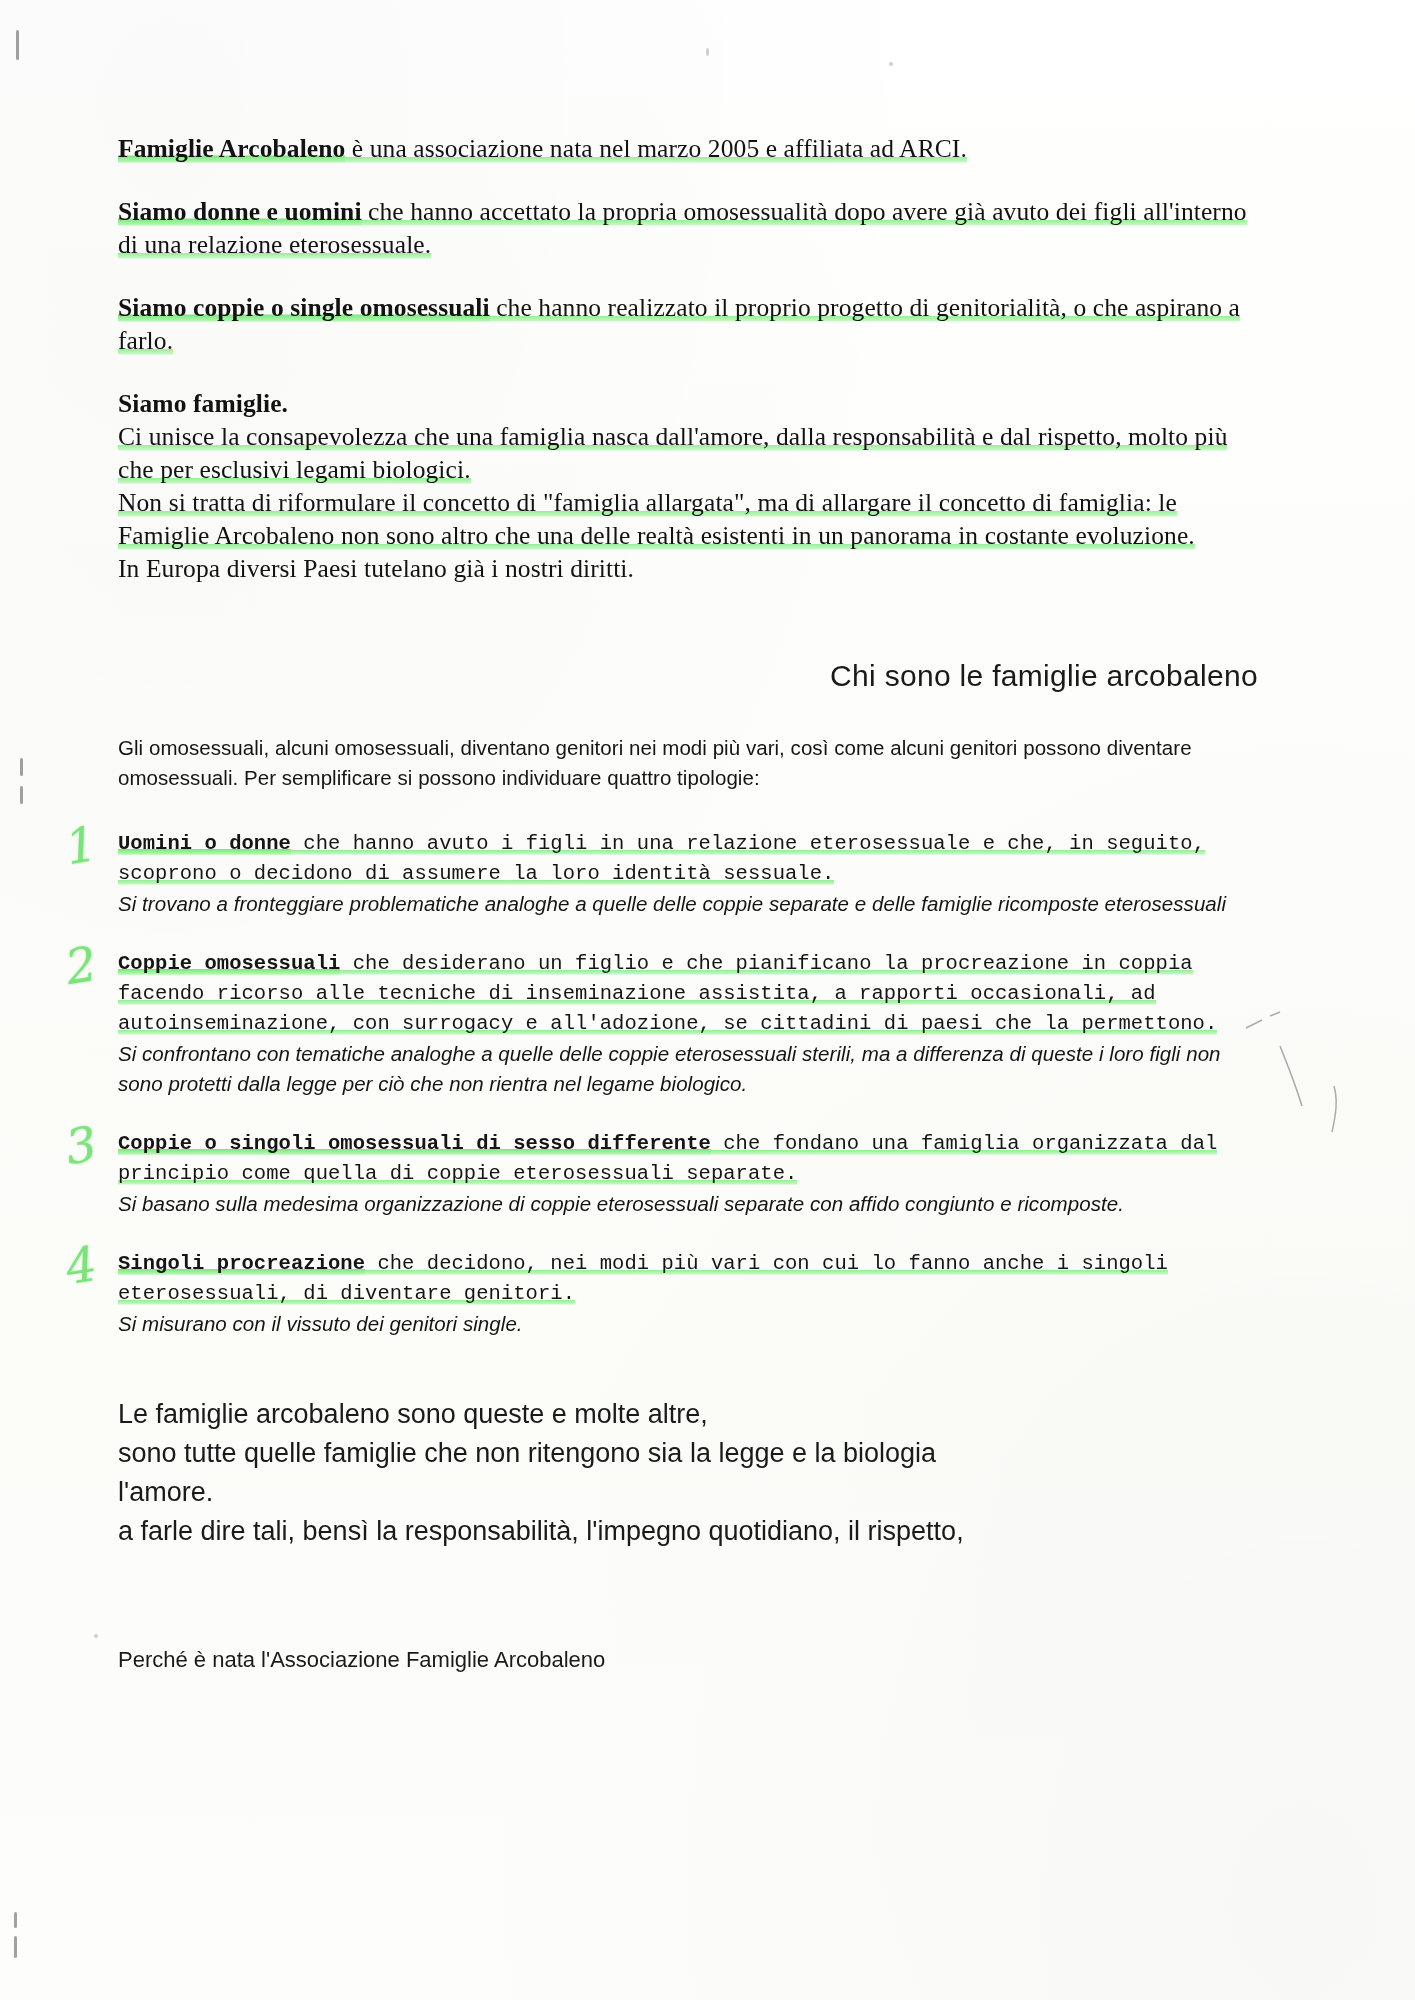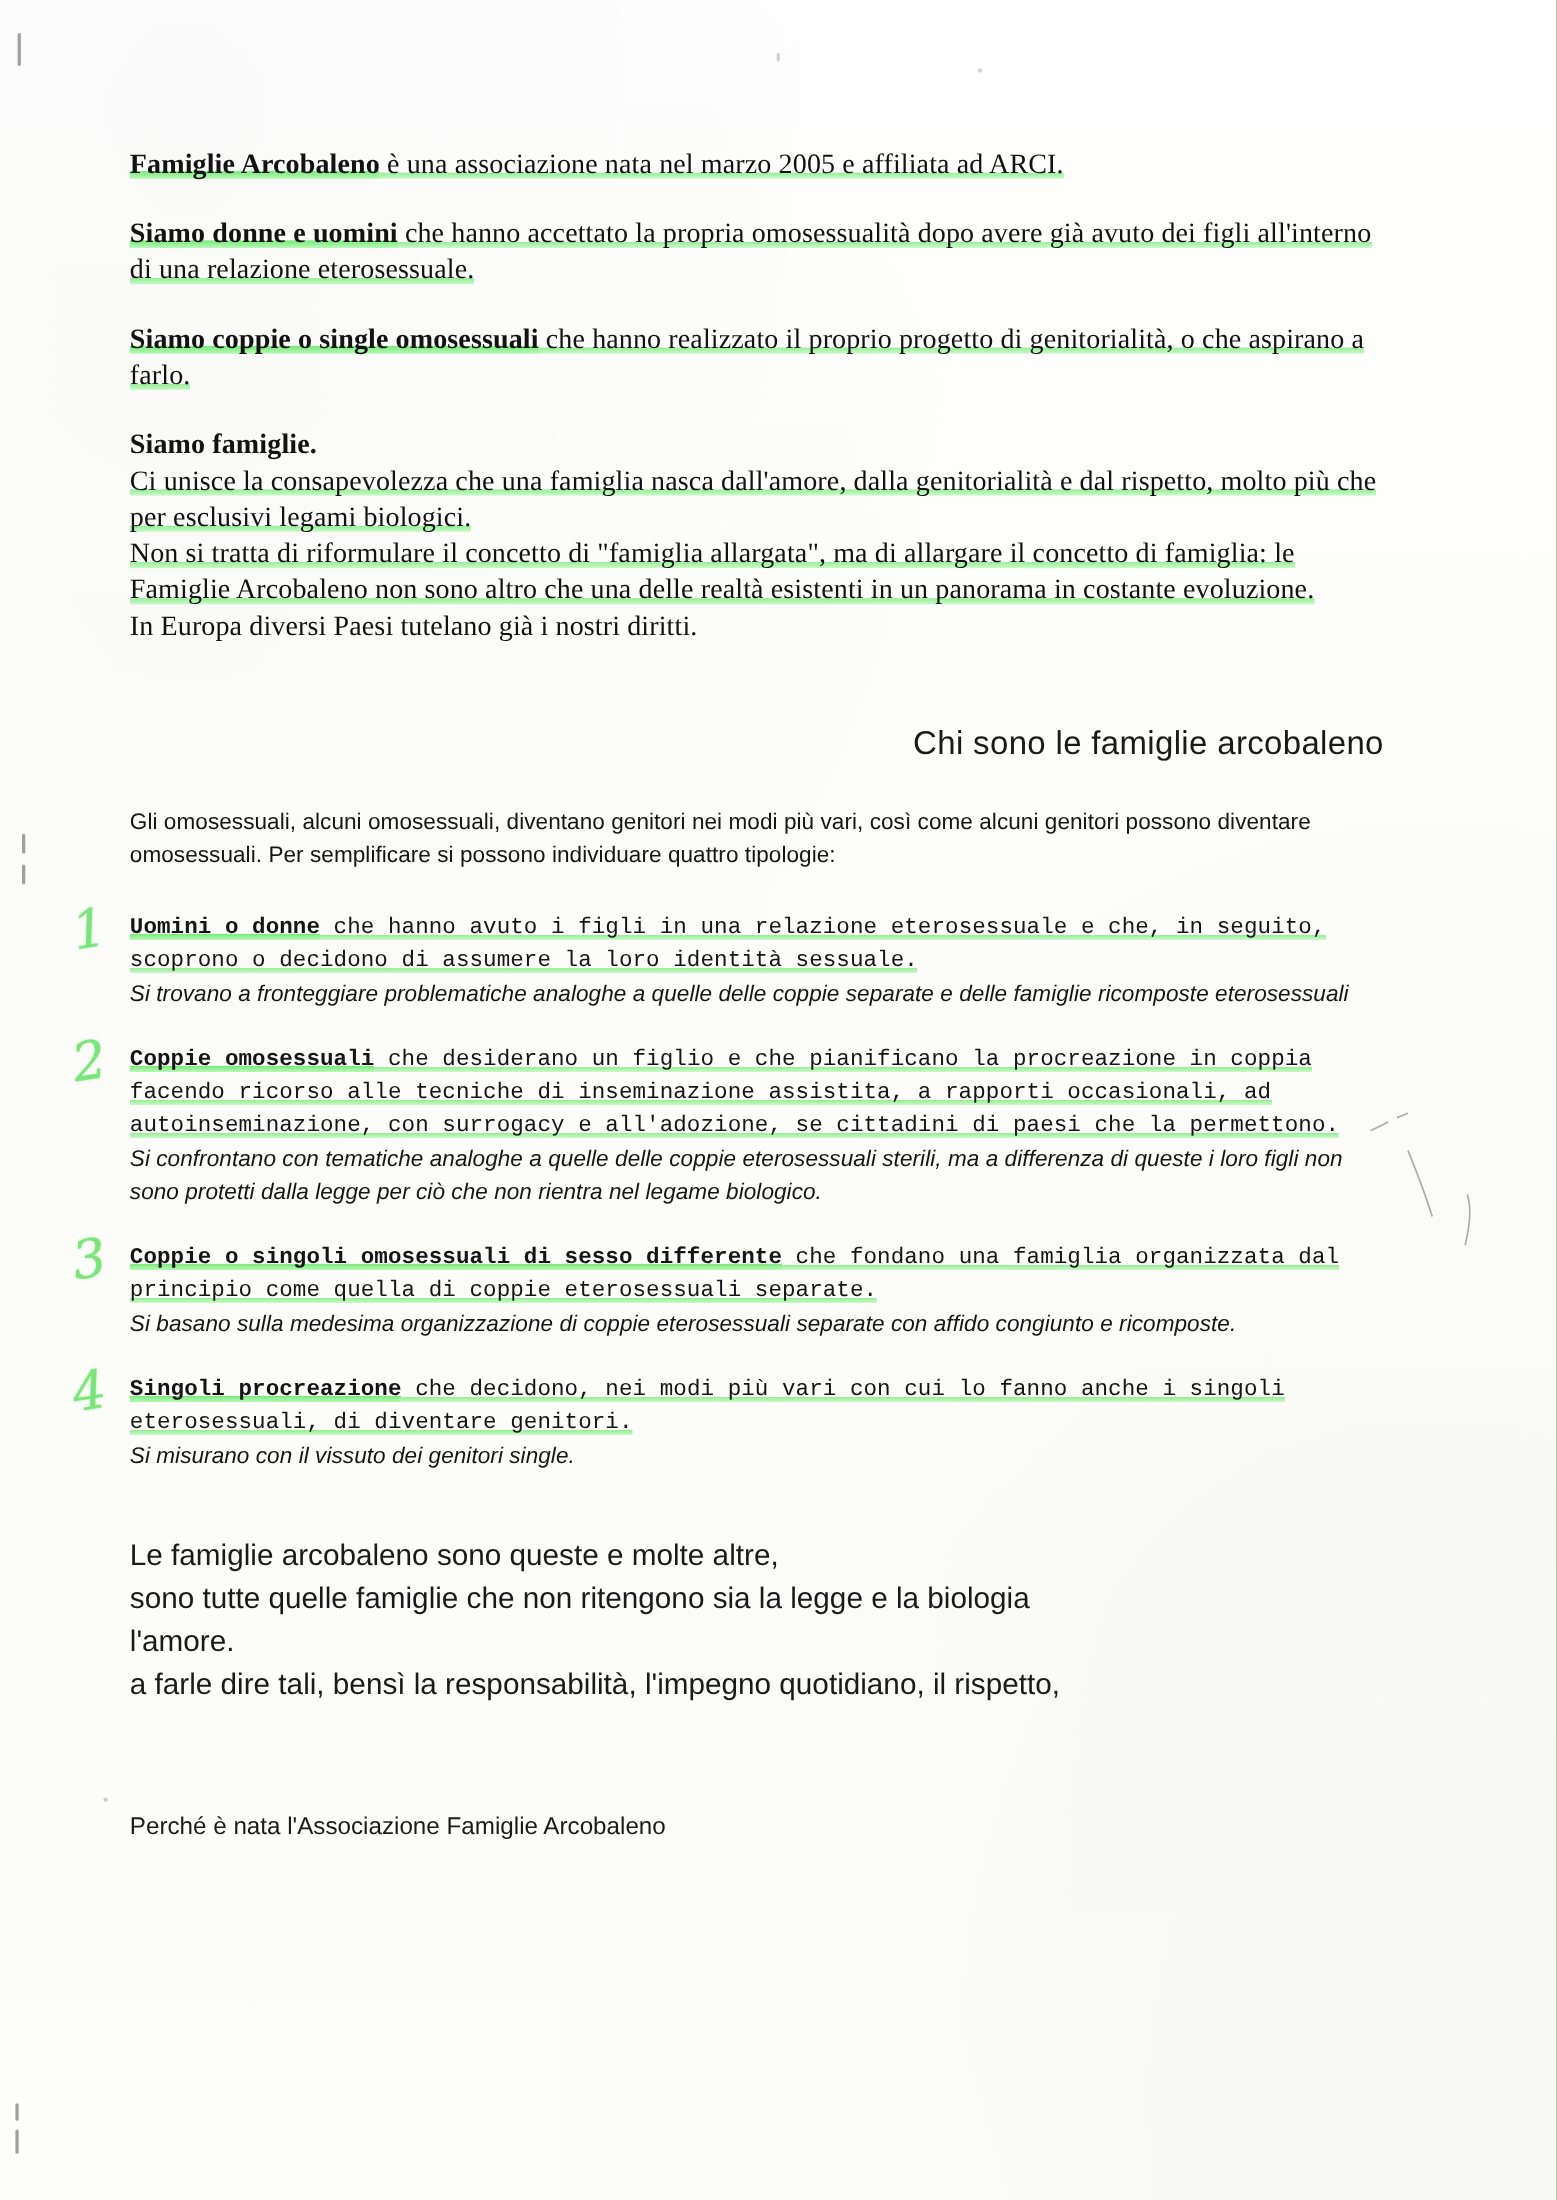--- a/index.html
+++ b/index.html
@@ -6,21 +6,21 @@
   html, body {
     margin: 0;
     padding: 0;
     background: #ffffff;
   }
   #page {
     position: relative;
     width: 1415px;
     height: 2000px;
     margin: 0 auto;
-    background: #4d7c0f;
+    background: #15803d;
     overflow: hidden;
     font-family: "Liberation Serif", "DejaVu Serif", serif;
     color: #121212;
   }
 
   
   .scan-tint {
     position: absolute;
     inset: 0;
     background:
@@ -185,21 +185,21 @@
       </p>
 
       <p>
         <span class="hl-strong"><b>Siamo coppie o single omosessuali</b></span><span class="hl"> che hanno realizzato il proprio progetto di genitorialità, o che aspirano a farlo.</span>
       </p>
 
       <p class="tight">
         <b>Siamo famiglie.</b>
       </p>
       <p class="tight">
-        <span class="hl">Ci unisce la consapevolezza che una famiglia nasca dall'amore, dalla genitorialità e dal rispetto, molto più che per esclusivi legami biologici.</span>
+        <span class="hl">Ci unisce la consapevolezza che una famiglia nasca dall'amore, dalla responsabilità e dal rispetto, molto più che per esclusivi legami biologici.</span>
       </p>
       <p class="tight">
         <span class="hl">Non si tratta di riformulare il concetto di "famiglia allargata", ma di allargare il concetto di famiglia: le Famiglie Arcobaleno non sono altro che una delle realtà esistenti in un panorama in costante evoluzione.</span>
       </p>
       <p>
         <span>In Europa diversi Paesi tutelano già i nostri diritti.</span>
       </p>
     </div>
 
     <div style="height:44px"></div>

